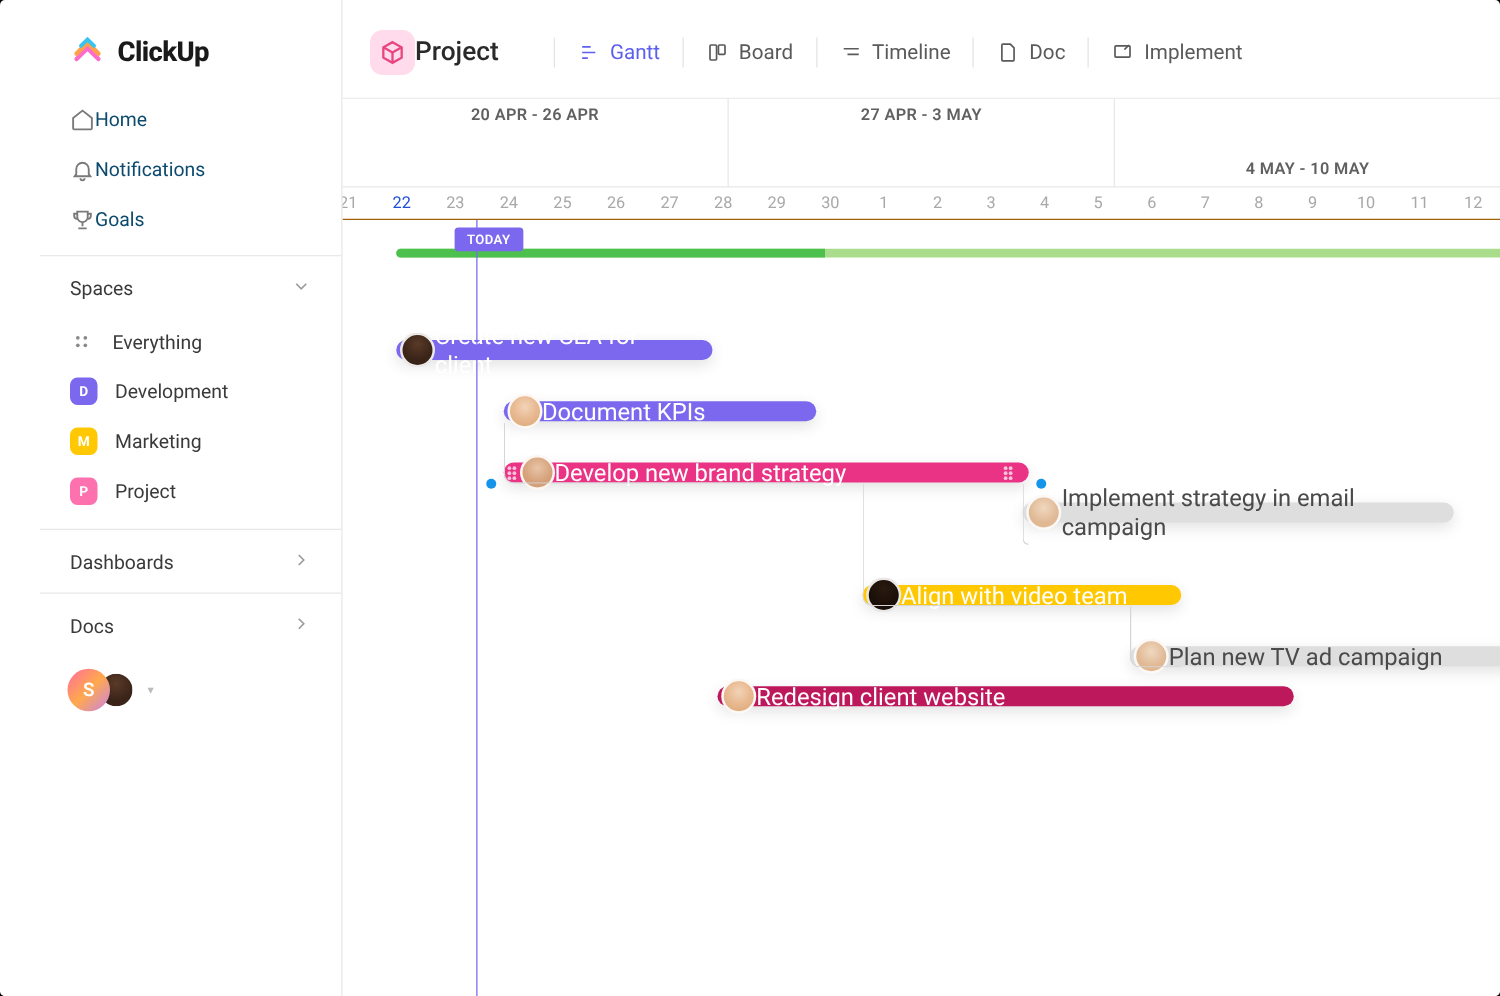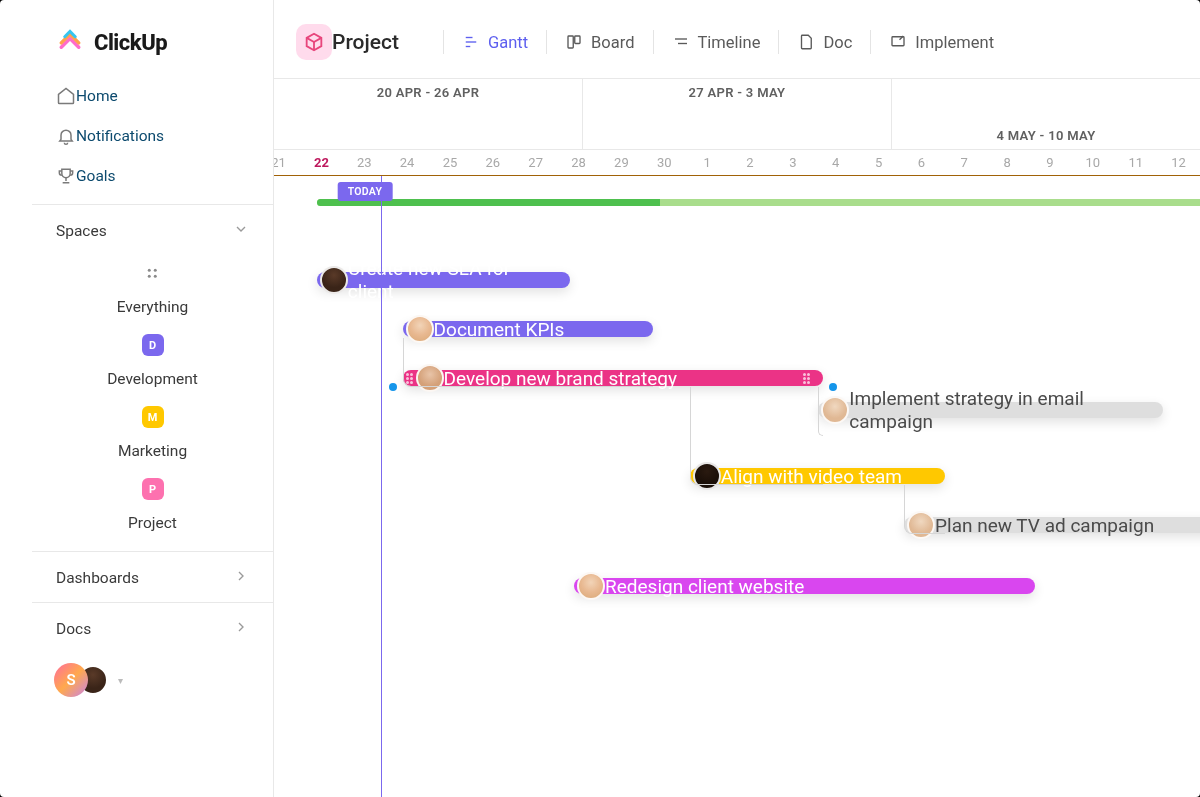--- a/index.html
+++ b/index.html
@@ -15,21 +15,21 @@
 
 .nav-section { padding: 0 14px 8px; }
 .nav-item { display: flex; align-items: center; gap: 0; padding: 10px 10px; border-radius: 8px; cursor: pointer; color: #0c4a6e; font-size: 15.5px; }
 .nav-icon { width: 20px; height: 20px; display: flex; align-items: center; justify-content: center; color: #7a7a7a; }
 .nav-icon svg { stroke: currentColor; fill: none; stroke-width: 1.8; }
 
 .section-header { display: flex; align-items: center; justify-content: space-between; padding: 16px 24px 14px; border-top: 1px solid #e8e8e8; cursor: pointer; color: #3a3a3a; font-size: 15.5px; }
 .chevron { color: #9a9a9a; }
 
 .space-list { padding: 0 14px 10px; }
-.space-item { display: flex; align-items: center; gap: 14px; padding: 9px 10px; border-radius: 8px; cursor: pointer; color: #3a3a3a; font-size: 15.5px; flex-direction: column; }
+.space-item { display: flex; align-items: center; gap: 14px; padding: 9px 10px; border-radius: 8px; cursor: pointer; color: #3a3a3a; font-size: 15.5px; }
 .space-badge { width: 22px; height: 22px; border-radius: 6px; display: flex; align-items: center; justify-content: center; font-size: 11px; font-weight: 700; color: #fff; }
 .space-badge.purple { background: #7b68ee; }
 .space-badge.yellow { background: #ffc800; }
 .space-badge.pink { background: #fd71af; }
 .space-dots { width: 20px; height: 20px; display: flex; align-items: center; justify-content: center; }
 
 .user-row { display: flex; align-items: center; padding: 10px 22px; gap: 6px; }
 .avatar-stack { display: flex; align-items: center; }
 .avatar1 { width: 34px; height: 34px; border-radius: 50%; background: linear-gradient(135deg, #ff6b9d, #ffa94d, #c882e8); display: flex; align-items: center; justify-content: center; color: #fff; font-weight: 600; font-size: 15px; z-index: 2; }
 .avatar2 { width: 30px; height: 30px; border-radius: 50%; background: #d4a574; margin-left: -10px; border: 2px solid #fff; z-index: 1; }
@@ -52,21 +52,21 @@
 .view-tab .vicn svg { stroke: currentColor; fill: none; stroke-width: 1.8; }
 
 
 .timeline-wrap { flex: 1; overflow: hidden; position: relative; }
 .week-header { display: flex; border-top: 1px solid #e8e8e8; border-bottom: 1px solid #e8e8e8; }
 .week-cell { flex: 1; text-align: center; font-size: 13px; font-weight: 600; color: #606060; padding: 6px 0; border-right: 1px solid #e8e8e8; letter-spacing: 0.3px; }
 .week-cell:last-child { border-right: none; margin-top: 43px; }
 
 .day-header { display: flex; border-bottom: 1px solid #a16207; justify-content: flex-end; }
 .day-cell { width: 42.86px; text-align: center; font-size: 13px; color: #a8a8a8; padding: 5px 0; flex-shrink: 0; }
-.day-cell.today { color: #be185d; font-weight: 700; }
+.day-cell.today { color: #1d4ed8; font-weight: 400; }
 
 .chart { position: relative; height: 640px; }
 .today-line { position: absolute; top: 0; bottom: 0; width: 1px; background: #7b68ee; z-index: 3; }
 .today-badge { position: absolute; top: 0; transform: translateX(-50%); background: #7b68ee; color: #fff; font-size: 10.5px; font-weight: 600; padding: 3px 10px; border-radius: 3px; letter-spacing: 0.3px; white-space: nowrap; z-index: 4; }
 .progress-bar { position: absolute; top: 23px; height: 7px; border-radius: 4px; }
 .progress-done { position: absolute; top: 23px; height: 7px; border-radius: 4px 0 0 4px; }
 
 .task-bar { position: absolute; height: 16px; border-radius: 17px; display: flex; align-items: center; padding: 0 10px 0 3px; color: #fff; font-size: 19px; cursor: pointer; box-shadow: 0 4px 12px rgba(0,0,0,0.12); }
 .task-avatar { width: 28px; height: 28px; border-radius: 50%; background: #fff; flex-shrink: 0; border: 2px solid rgba(255,255,255,0.9); background-size: cover; }
 .task-bar.gray { color: #4a4a4a; }
@@ -282,21 +282,21 @@
           <div class="day-cell">8</div>
           <div class="day-cell">9</div>
           <div class="day-cell">10</div>
           <div class="day-cell">11</div>
           <div class="day-cell">12</div>
         </div>
       <div class="chart" id="chart">
           <div class="progress-bar" style="left: 42.86px; width: 942.92px; background: rgb(169, 221, 140);"></div>
           <div class="progress-done" style="left: 42.86px; width: 342.88px; background: rgb(78, 192, 78);"></div>
           <div class="today-line" style="left: 107.15px;"></div>
-          <div class="today-badge" style="left: 91px; top: 6px;">TODAY</div>
+          <div class="today-badge" style="left: 117px; top: 6px;">TODAY</div>
           <div class="task-bar purple" style="left: 42.86px; width: 252.874px; top: 96px; background: rgb(123, 104, 238);">
             <div class="task-avatar av-a"></div>
             <span>Create new SLA for client</span>
           </div>
           <div class="task-bar purple" style="left: 128.58px; width: 250.731px; top: 145px; background: rgb(123, 104, 238);">
             <div class="task-avatar av-b"></div>
             <span>Document KPIs</span>
           </div>
           <div class="task-bar pink" style="left: 128.58px; width: 420.028px; top: 194px; background: rgb(235, 51, 134);">
             <div class="grip">
@@ -326,21 +326,21 @@
             <span>Implement strategy in email campaign</span>
           </div>
           <div class="task-bar yellow" style="left: 415.742px; width: 255.017px; top: 292px; background: rgb(255, 200, 0);">
             <div class="task-avatar av-e"></div>
             <span>Align with video team</span>
           </div>
           <div class="task-bar gray" style="left: 630.042px; width: 342.88px; top: 341px; background: rgb(222, 222, 222);">
             <div class="task-avatar av-d"></div>
             <span>Plan new TV ad campaign</span>
           </div>
-          <div class="task-bar green" style="left: 300.02px; width: 460.745px; top: 402px; background: #d946ef;">
+          <div class="task-bar green" style="left: 300.02px; width: 460.745px; top: 373px; background: #be185d;">
             <div class="task-avatar av-b"></div>
             <span>Redesign client website</span>
           </div>
           <div class="dep-path" style="left: 128.58px; top: 162px; width: 250.731px; height: 49px; border-left-width: 1.4px; border-bottom-width: 1.4px; border-bottom-left-radius: 8px;"></div>
           <div class="dep-path" style="left: 544.322px; top: 211px; width: 4.286px; height: 49px; border-left-width: 1.4px; border-bottom-width: 1.4px; border-bottom-left-radius: 8px;"></div>
           <div class="dep-path" style="left: 415.742px; top: 211px; width: 132.866px; height: 98px; border-left-width: 1.4px; border-bottom-width: 1.4px; border-bottom-left-radius: 8px;"></div>
           <div class="dep-path" style="left: 630.042px; top: 309px; width: 40.717px; height: 49px; border-left-width: 1.4px; border-bottom-width: 1.4px; border-bottom-left-radius: 8px;"></div>
         </div>
     </div>
   </main>

